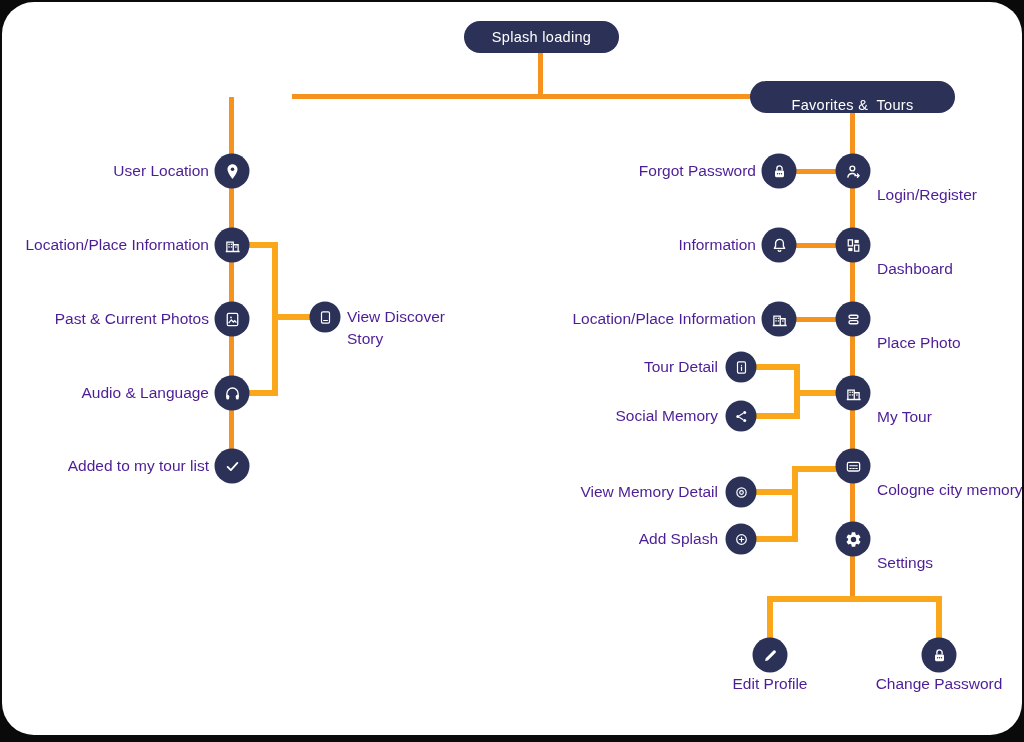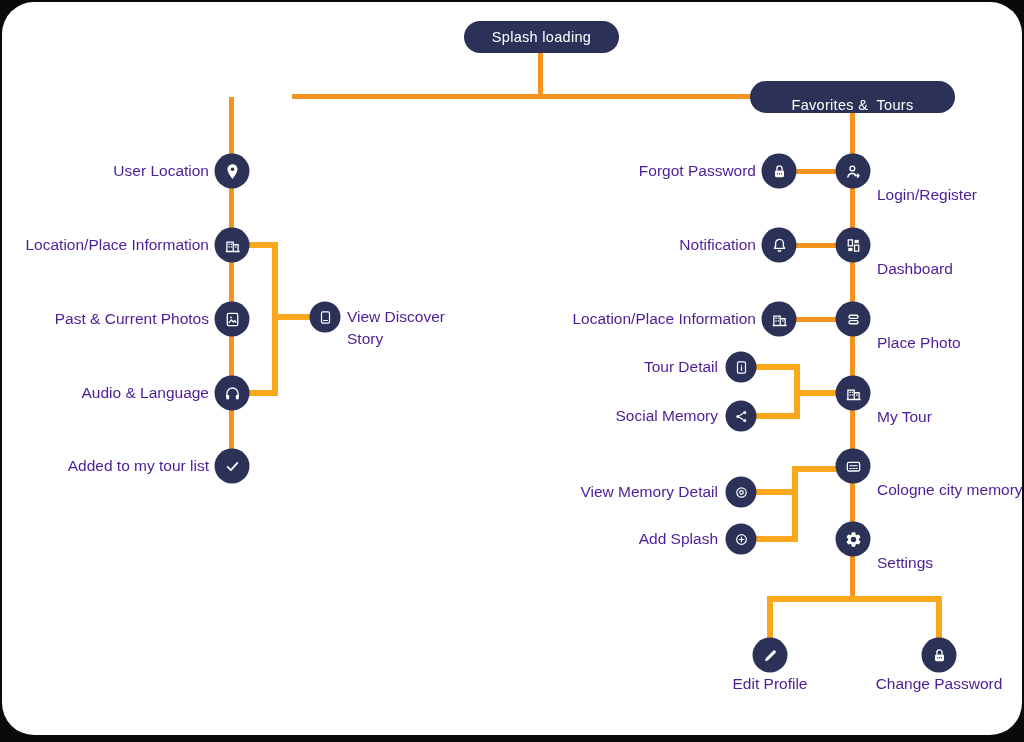--- a/index.html
+++ b/index.html
@@ -207,21 +207,21 @@
     <div class="label right">Login/Register</div>
   </div>
 
   <div class="node" style="left:777px;top:243px;">
     <div class="circle big">
       <svg width="18" height="18" viewBox="0 0 24 24" fill="none" stroke="#fff" stroke-width="1.8" stroke-linecap="round" stroke-linejoin="round">
         <path d="M12 3.8A5.2 5.2 0 0 0 6.8 9v3.9L5.2 15.9h13.6L17.2 12.9V9A5.2 5.2 0 0 0 12 3.8z"></path>
         <path d="M10.3 18.6a1.8 1.8 0 0 0 3.4 0"></path>
       </svg>
     </div>
-    <div class="label left">Notification</div>
+    <div class="label left">Information</div>
   </div>
 
   <div class="node" style="left:851px;top:243px;">
     <div class="circle big">
       <svg width="18" height="18" viewBox="0 0 24 24">
         <g fill="none" stroke="#fff" stroke-width="1.7">
               <rect x="5" y="4.5" width="5.6" height="8"></rect>
               <rect x="13.4" y="11.5" width="5.6" height="8"></rect>
             </g>
         <g fill="#fff">

